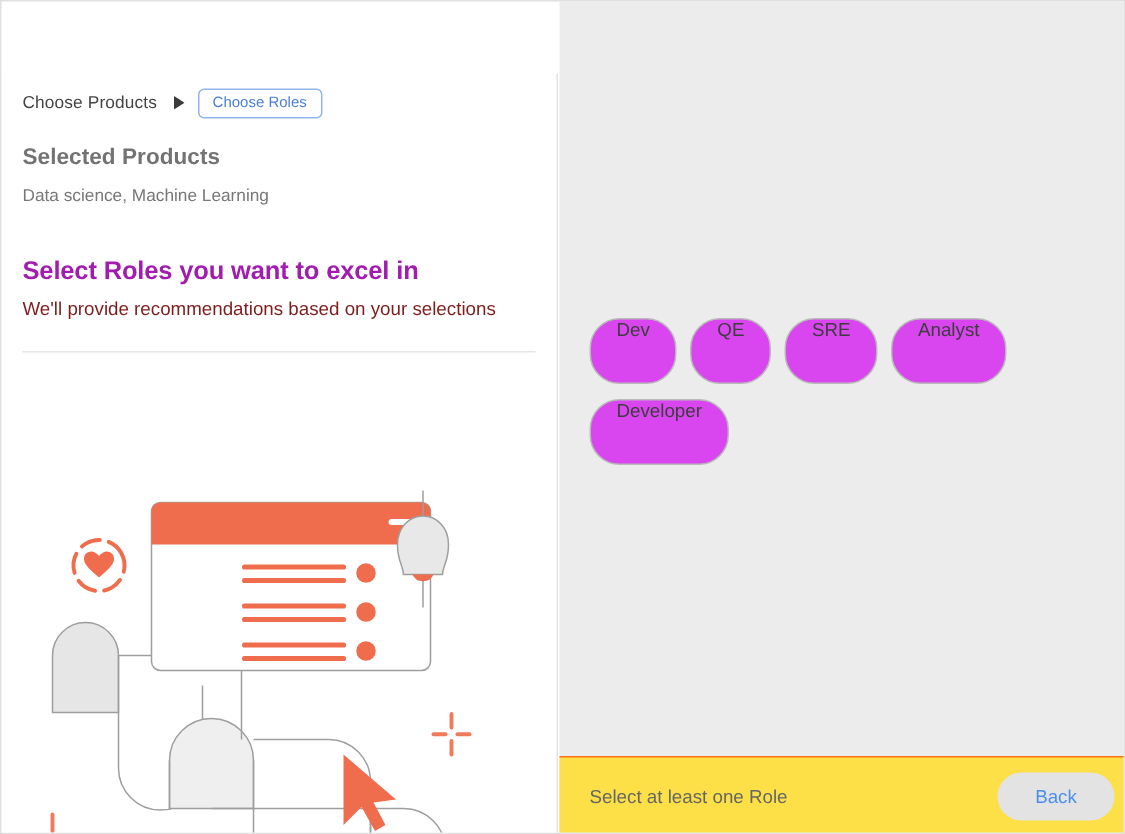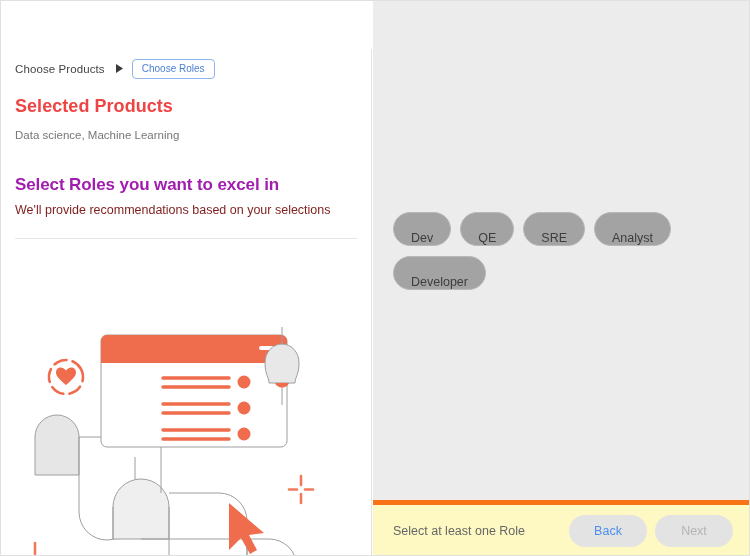--- a/index.html
+++ b/index.html
@@ -58,23 +58,23 @@
     border-radius: 4px;
     padding: 3px 9px 4px 9px;
     font-size: 10px;
     color: #4a7fd4;
     background: #ffffff;
     line-height: 1.1;
   }
 
   .section-label {
     margin: 17px 0 0 14px;
-    font-size: 18px;
+    font-size: 15px;
     font-weight: bold;
-    color: #ef4444;
+    color: #737373;
     letter-spacing: 0.05px;
   }
   .section-value {
     margin: 12px 0 0 14px;
     font-size: 11.5px;
     color: #777777;
   }
 
   .main-title {
     margin: 34px 0 0 14px;
@@ -115,43 +115,43 @@
   .chips {
     position: absolute;
     left: 20px;
     top: 211px;
     width: 345px;
     display: flex;
     flex-wrap: wrap;
     gap: 10px 9px;
   }
   .chip {
-    background: #a3a3a3;
+    background: #d946ef;
     border: 1px solid #b9b9b9;
     border-radius: 20px;
-    height: 34px;
+    height: 44px;
     padding: 0 17px;
     display: flex;
-    align-items: flex-end;
+    align-items: flex-start;
     justify-content: center;
     font-size: 12.5px;
     color: #3d3d3d;
     cursor: pointer;
     box-sizing: border-box;
     white-space: nowrap;
   }
 
   .footer {
     position: absolute;
     left: 0;
     bottom: 0;
     width: 378px;
     height: 52px;
-    border-top: 5px solid #f97316;
-    background: #fef9c3;
+    border-top: 1px solid #f97316;
+    background: #fde047;
     display: flex;
     align-items: center;
   }
   .footer-msg {
     margin-left: 20px;
     font-size: 12.5px;
     color: #666666;
     flex: 1;
   }
   .btn {
@@ -287,17 +287,16 @@
         <span>Analyst</span>
       </div>
       <div class="chip">
         <span>Developer</span>
       </div>
     </div>
 
     <div class="footer">
       <span class="footer-msg">Select at least one Role</span>
       <button class="btn btn-back">Back</button>
-      <button class="btn btn-next">Next</button>
     </div>
 
   </div>
 </div>
 
 </body></html>

